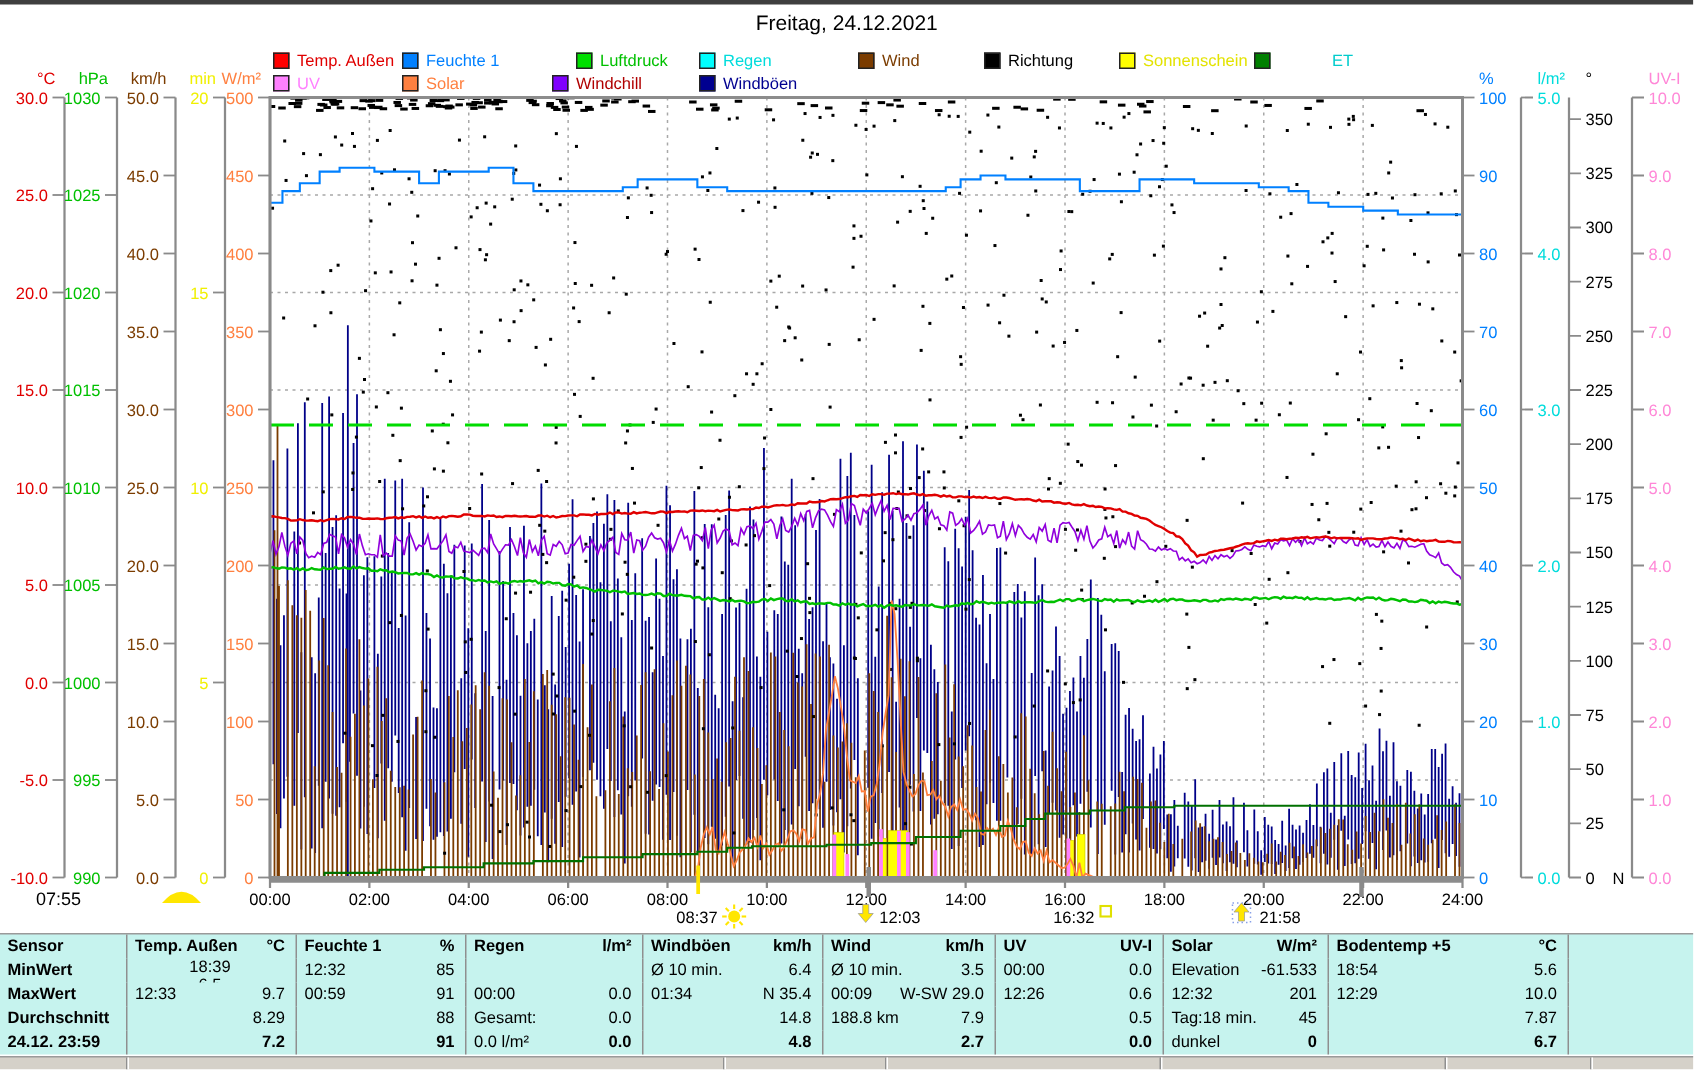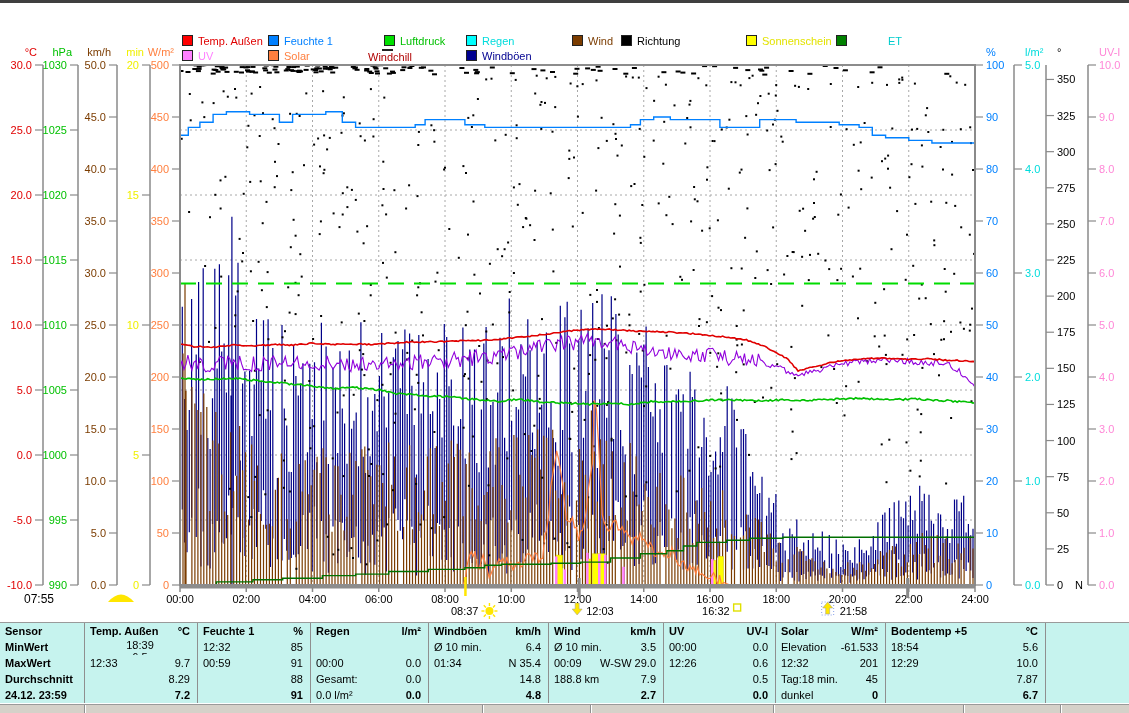--- a/index.html
+++ b/index.html
@@ -21,20 +21,21 @@
   .b{font-weight:bold;}
   #statusbar{position:absolute;left:0;top:704px;width:1129px;height:9px;background:#d5d1c9;border-top:1px solid #9a9a9a;}
   .sbdiv{position:absolute;top:0;width:1px;height:9px;background:#8f8f8f;}
   .sbdiv::after{content:"";position:absolute;left:1px;top:0;width:1px;height:9px;background:#fff;}
 </style>
 </head>
 <body>
 
 <div class="screen">
   <div class="topbar"></div>
+  <div class="title">Freitag, 24.12.2021</div>
   <div class="legendrow" id="legend-row1">
       <div class="legend-item" style="left: 182px;">
         <span class="legend-swatch" style="background: rgb(255, 0, 0);"></span>
         <span style="color: rgb(224, 0, 0);">Temp. Außen</span>
       </div>
       <div class="legend-item" style="left: 268px;">
         <span class="legend-swatch" style="background: rgb(0, 128, 255);"></span>
         <span style="color: rgb(0, 128, 255);">Feuchte 1</span>
       </div>
       <div class="legend-item" style="left: 384px;">
@@ -42,21 +43,21 @@
         <span style="color: rgb(0, 192, 0);">Luftdruck</span>
       </div>
       <div class="legend-item" style="left: 466px;">
         <span class="legend-swatch" style="background: rgb(0, 255, 255);"></span>
         <span style="color: rgb(0, 220, 220);">Regen</span>
       </div>
       <div class="legend-item" style="left: 572px;">
         <span class="legend-swatch" style="background: rgb(123, 60, 0);"></span>
         <span style="color: rgb(123, 60, 0);">Wind</span>
       </div>
-      <div class="legend-item" style="left: 621px;">
+      <div class="legend-item" style="left: 656px;">
         <span class="legend-swatch" style="background: rgb(0, 0, 0);"></span>
         <span style="color: rgb(0, 0, 0);">Richtung</span>
       </div>
       <div class="legend-item" style="left: 746px;">
         <span class="legend-swatch" style="background: rgb(255, 255, 0);"></span>
         <span style="color: rgb(227, 227, 0);">Sonnenschein</span>
       </div>
       <div class="legend-item" style="left: 836px;">
         <span class="legend-swatch" style="background: rgb(0, 128, 0);"></span>
         <span style="color: rgb(0, 204, 204); margin-left: 36px;">ET</span>
@@ -64,21 +65,21 @@
     </div>
   <div class="legendrow" id="legend-row2">
       <div class="legend-item" style="left: 182px;">
         <span class="legend-swatch" style="background: rgb(255, 128, 255);"></span>
         <span style="color: rgb(255, 128, 255);">UV</span>
       </div>
       <div class="legend-item" style="left: 268px;">
         <span class="legend-swatch" style="background: rgb(255, 128, 64);"></span>
         <span style="color: rgb(255, 128, 64);">Solar</span>
       </div>
-      <div class="legend-item" style="left: 368px; flex-direction: column;">
+      <div class="legend-item" style="left: 368px;">
         <span class="legend-swatch" style="background: rgb(128, 0, 255);"></span>
         <span style="color: rgb(176, 0, 0);">Windchill</span>
       </div>
       <div class="legend-item" style="left: 466px;">
         <span class="legend-swatch" style="background: rgb(0, 0, 144);"></span>
         <span style="color: rgb(0, 0, 144);">Windböen</span>
       </div>
     </div>
   <svg id="chart" width="1129" height="622">
       <defs>

